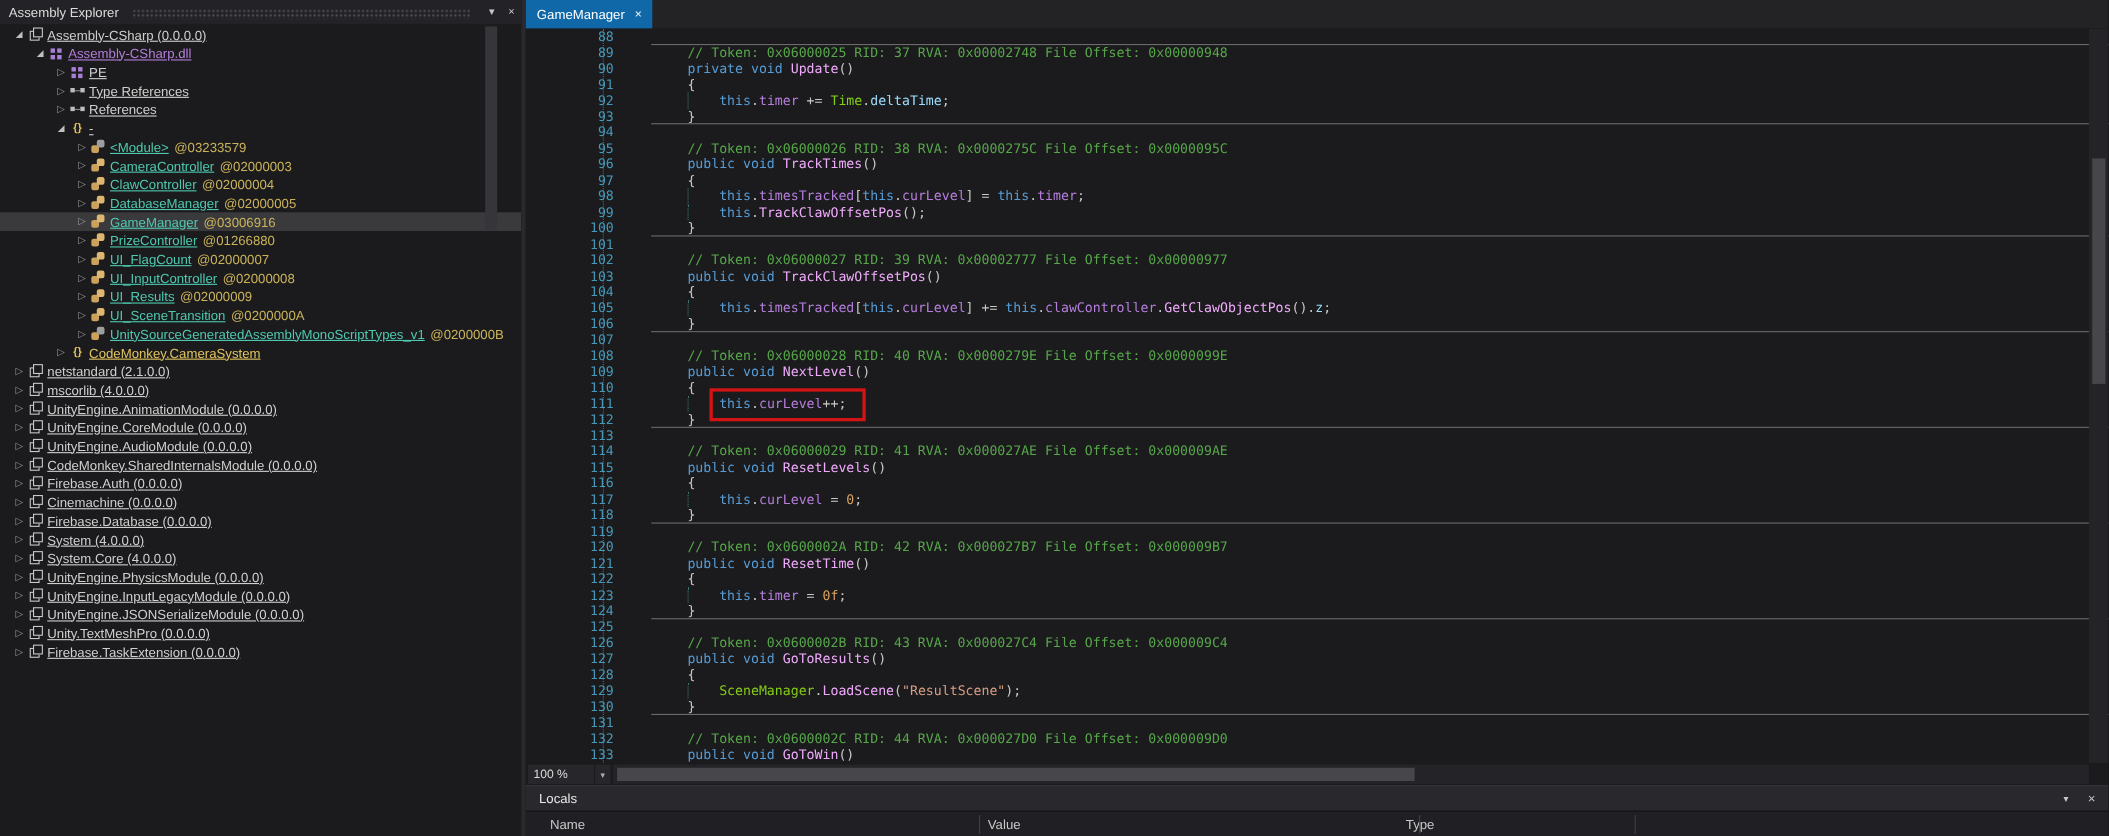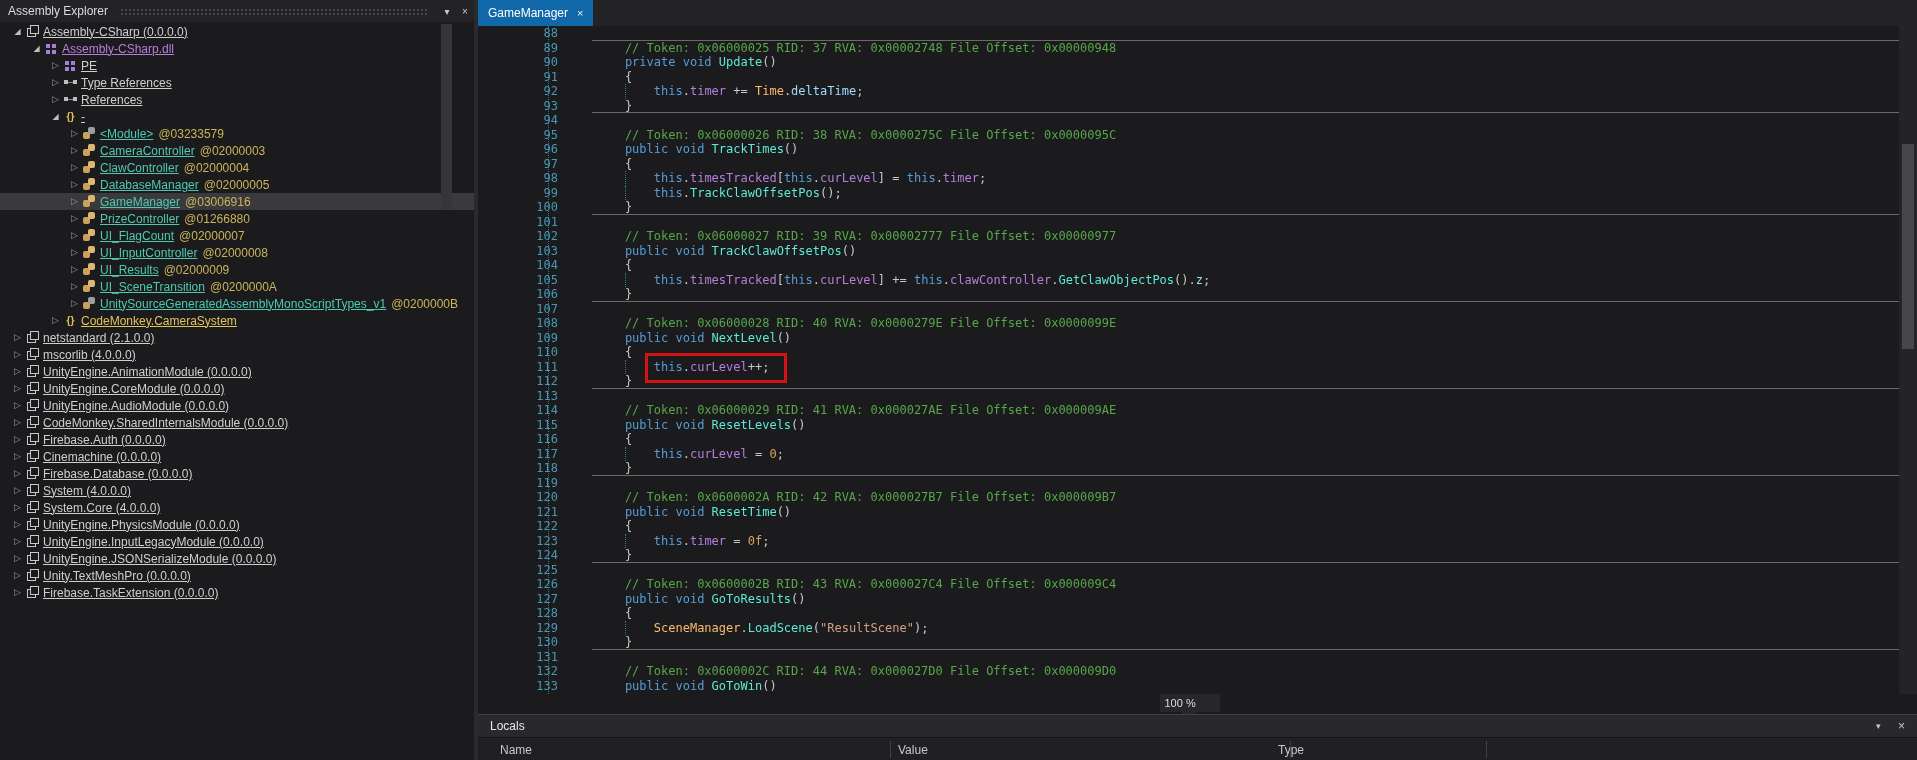--- a/index.html
+++ b/index.html
@@ -42,26 +42,26 @@
   .tab .x{font-size:11px;color:#F0F0F0;}
   
   #ebody{position:absolute;top:26px;left:0;width:1421px;height:668px;overflow:hidden;background:#1B1B1D;padding-left:48px;}
   .og{position:absolute;left:70px;top:0;height:100%;border-left:1px dotted #3A7575;}
   .cl{position:relative;height:14.5px;line-height:14.5px;font-family:"DejaVu Sans Mono",monospace;font-size:12px;}
   .ln{position:absolute;left:0;top:0;width:32px;text-align:right;color:#4798B8;}
   .ct{position:absolute;left:70px;top:0;white-space:pre;color:#C8C8C8;}
   .ig{position:absolute;left:99px;top:0;height:100%;border-left:1px dotted #3A7575;}
   .msep{position:absolute;left:66px;right:12px;bottom:0;border-top:1px solid #6A6A6A;}
   .hlbox{position:absolute;left:119px;width:136px;top:-6.5px;height:24px;border:3px solid #D21414;z-index:3;}
-  .tk-c{color:#57A64A}.tk-k{color:#569CD6}.tk-m{color:#5eead4}.tk-f{color:#B57EDC}
-  .tk-y{color:#fdba74}.tk-p{color:#C8C8C8}.tk-n{color:#D7A35F}.tk-s{color:#D69D85}.tk-b{color:#9CDCFE}
+  .tk-c{color:#57A64A}.tk-k{color:#569CD6}.tk-m{color:#f0abfc}.tk-f{color:#B57EDC}
+  .tk-y{color:#84cc16}.tk-p{color:#C8C8C8}.tk-n{color:#D7A35F}.tk-s{color:#D69D85}.tk-b{color:#9CDCFE}
   #vsb{position:absolute;right:0;top:26px;width:18px;height:668px;background:#242428;}
   #vsb .thumb{position:absolute;left:3px;width:12px;top:118px;height:205px;background:#46464B;}
   
-  #bbar{position:absolute;left:0;top:694px;width:1421px;height:20px;background:#1B1B1D;display:flex;align-items:center;flex-direction:column;}
+  #bbar{position:absolute;left:0;top:694px;width:1421px;height:20px;background:#1B1B1D;display:flex;align-items:center;}
   .zoombox{flex:none;width:50px;height:18px;margin-left:2px;background:#27272B;color:#DCDCDC;font-size:11px;
            display:flex;align-items:center;padding:0 5px;}
   .zcaret{flex:none;width:14px;height:18px;background:#27272B;color:#B0B0B0;font-size:8px;
           display:flex;align-items:center;justify-content:center;margin-left:1px;}
   .hsb{flex:1;height:18px;position:relative;background:#242428;margin-left:2px;}
   .hsb .thumb{position:absolute;left:4px;top:3px;height:12px;width:54%;background:#46464B;}
   #corner{position:absolute;right:0;top:694px;width:18px;height:20px;background:#1B1B1D;}
   
   #locals{position:absolute;left:0;top:714px;width:1439px;height:46px;border-top:1px solid #3F3F46;background:#1F1F22;}
   .ltitle{position:relative;height:22px;display:flex;align-items:center;padding-left:12px;

